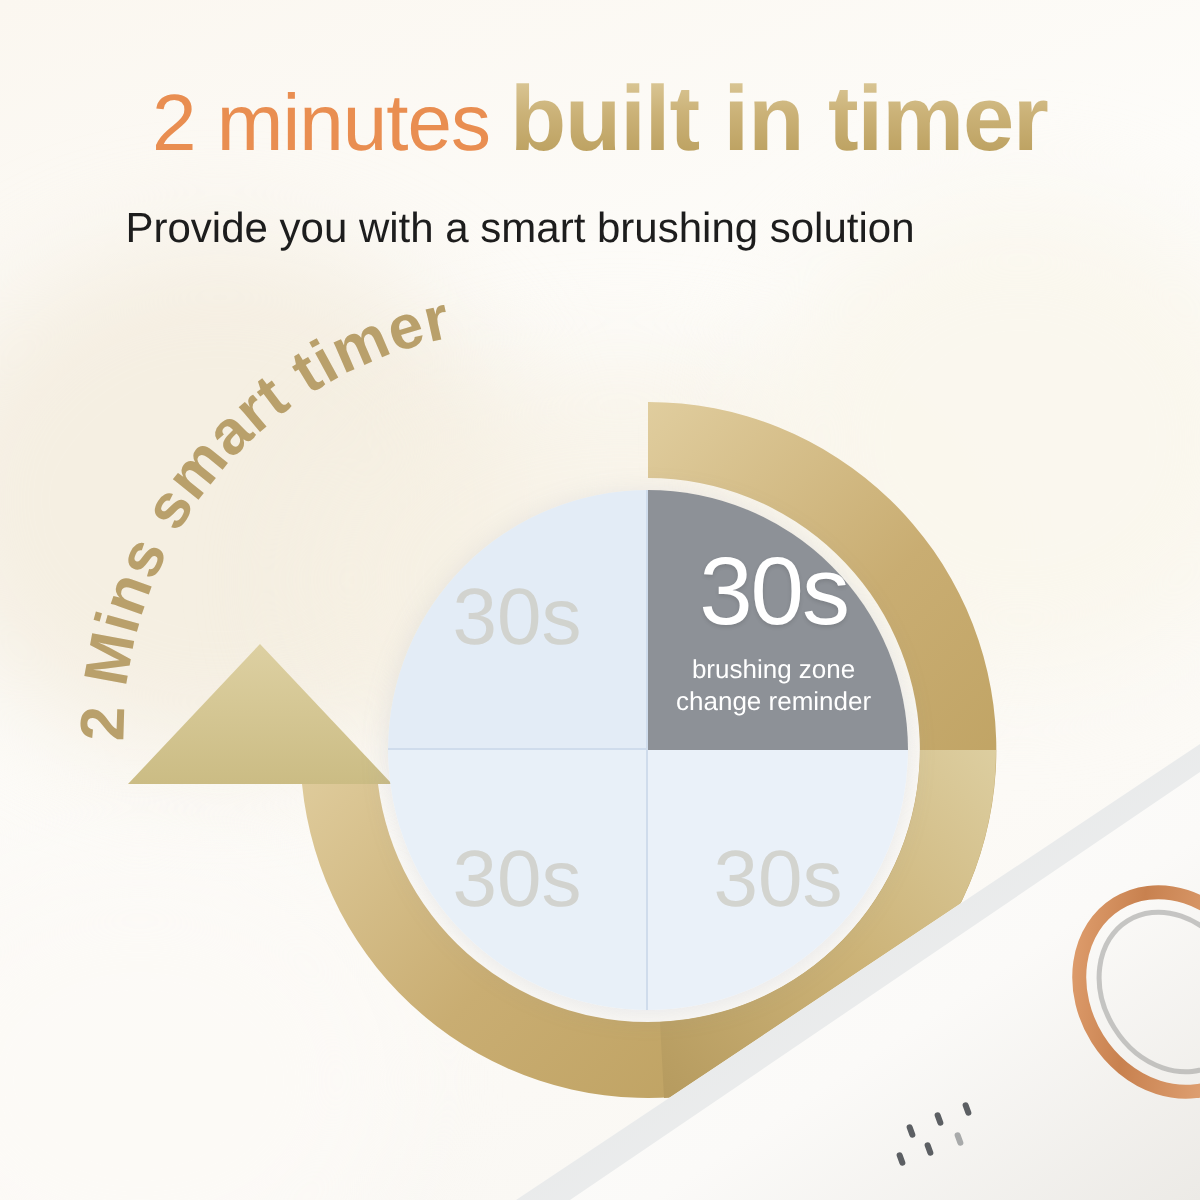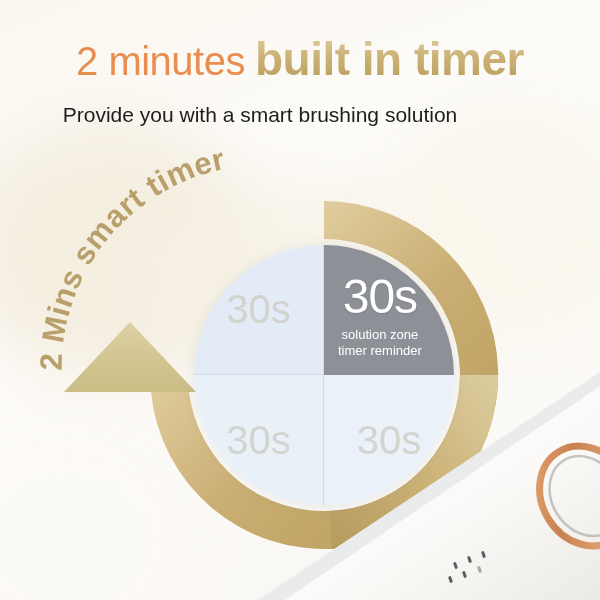--- a/index.html
+++ b/index.html
@@ -122,22 +122,22 @@
     <div class="quad q-bl q-faded">
       <span>30s</span>
     </div>
     <div class="quad q-br q-faded">
       <span>30s</span>
     </div>
     <div class="quad q-tr">
       <div class="tr-inner">
         <div class="tr-big">30s</div>
         <div class="tr-sub">
-          <div>solution zone</div>
-          <div>timer reminder</div>
+          <div>brushing zone</div>
+          <div>change reminder</div>
         </div>
       </div>
     </div>
   </div>
 
   <svg class="product" viewBox="0 0 600 600">
     <defs>
       <linearGradient id="bodyGrad" x1="0" y1="0" x2="1" y2="1">
         <stop offset="0%" stop-color="#f2f1ef"></stop>
         <stop offset="18%" stop-color="#fdfdfc"></stop>

